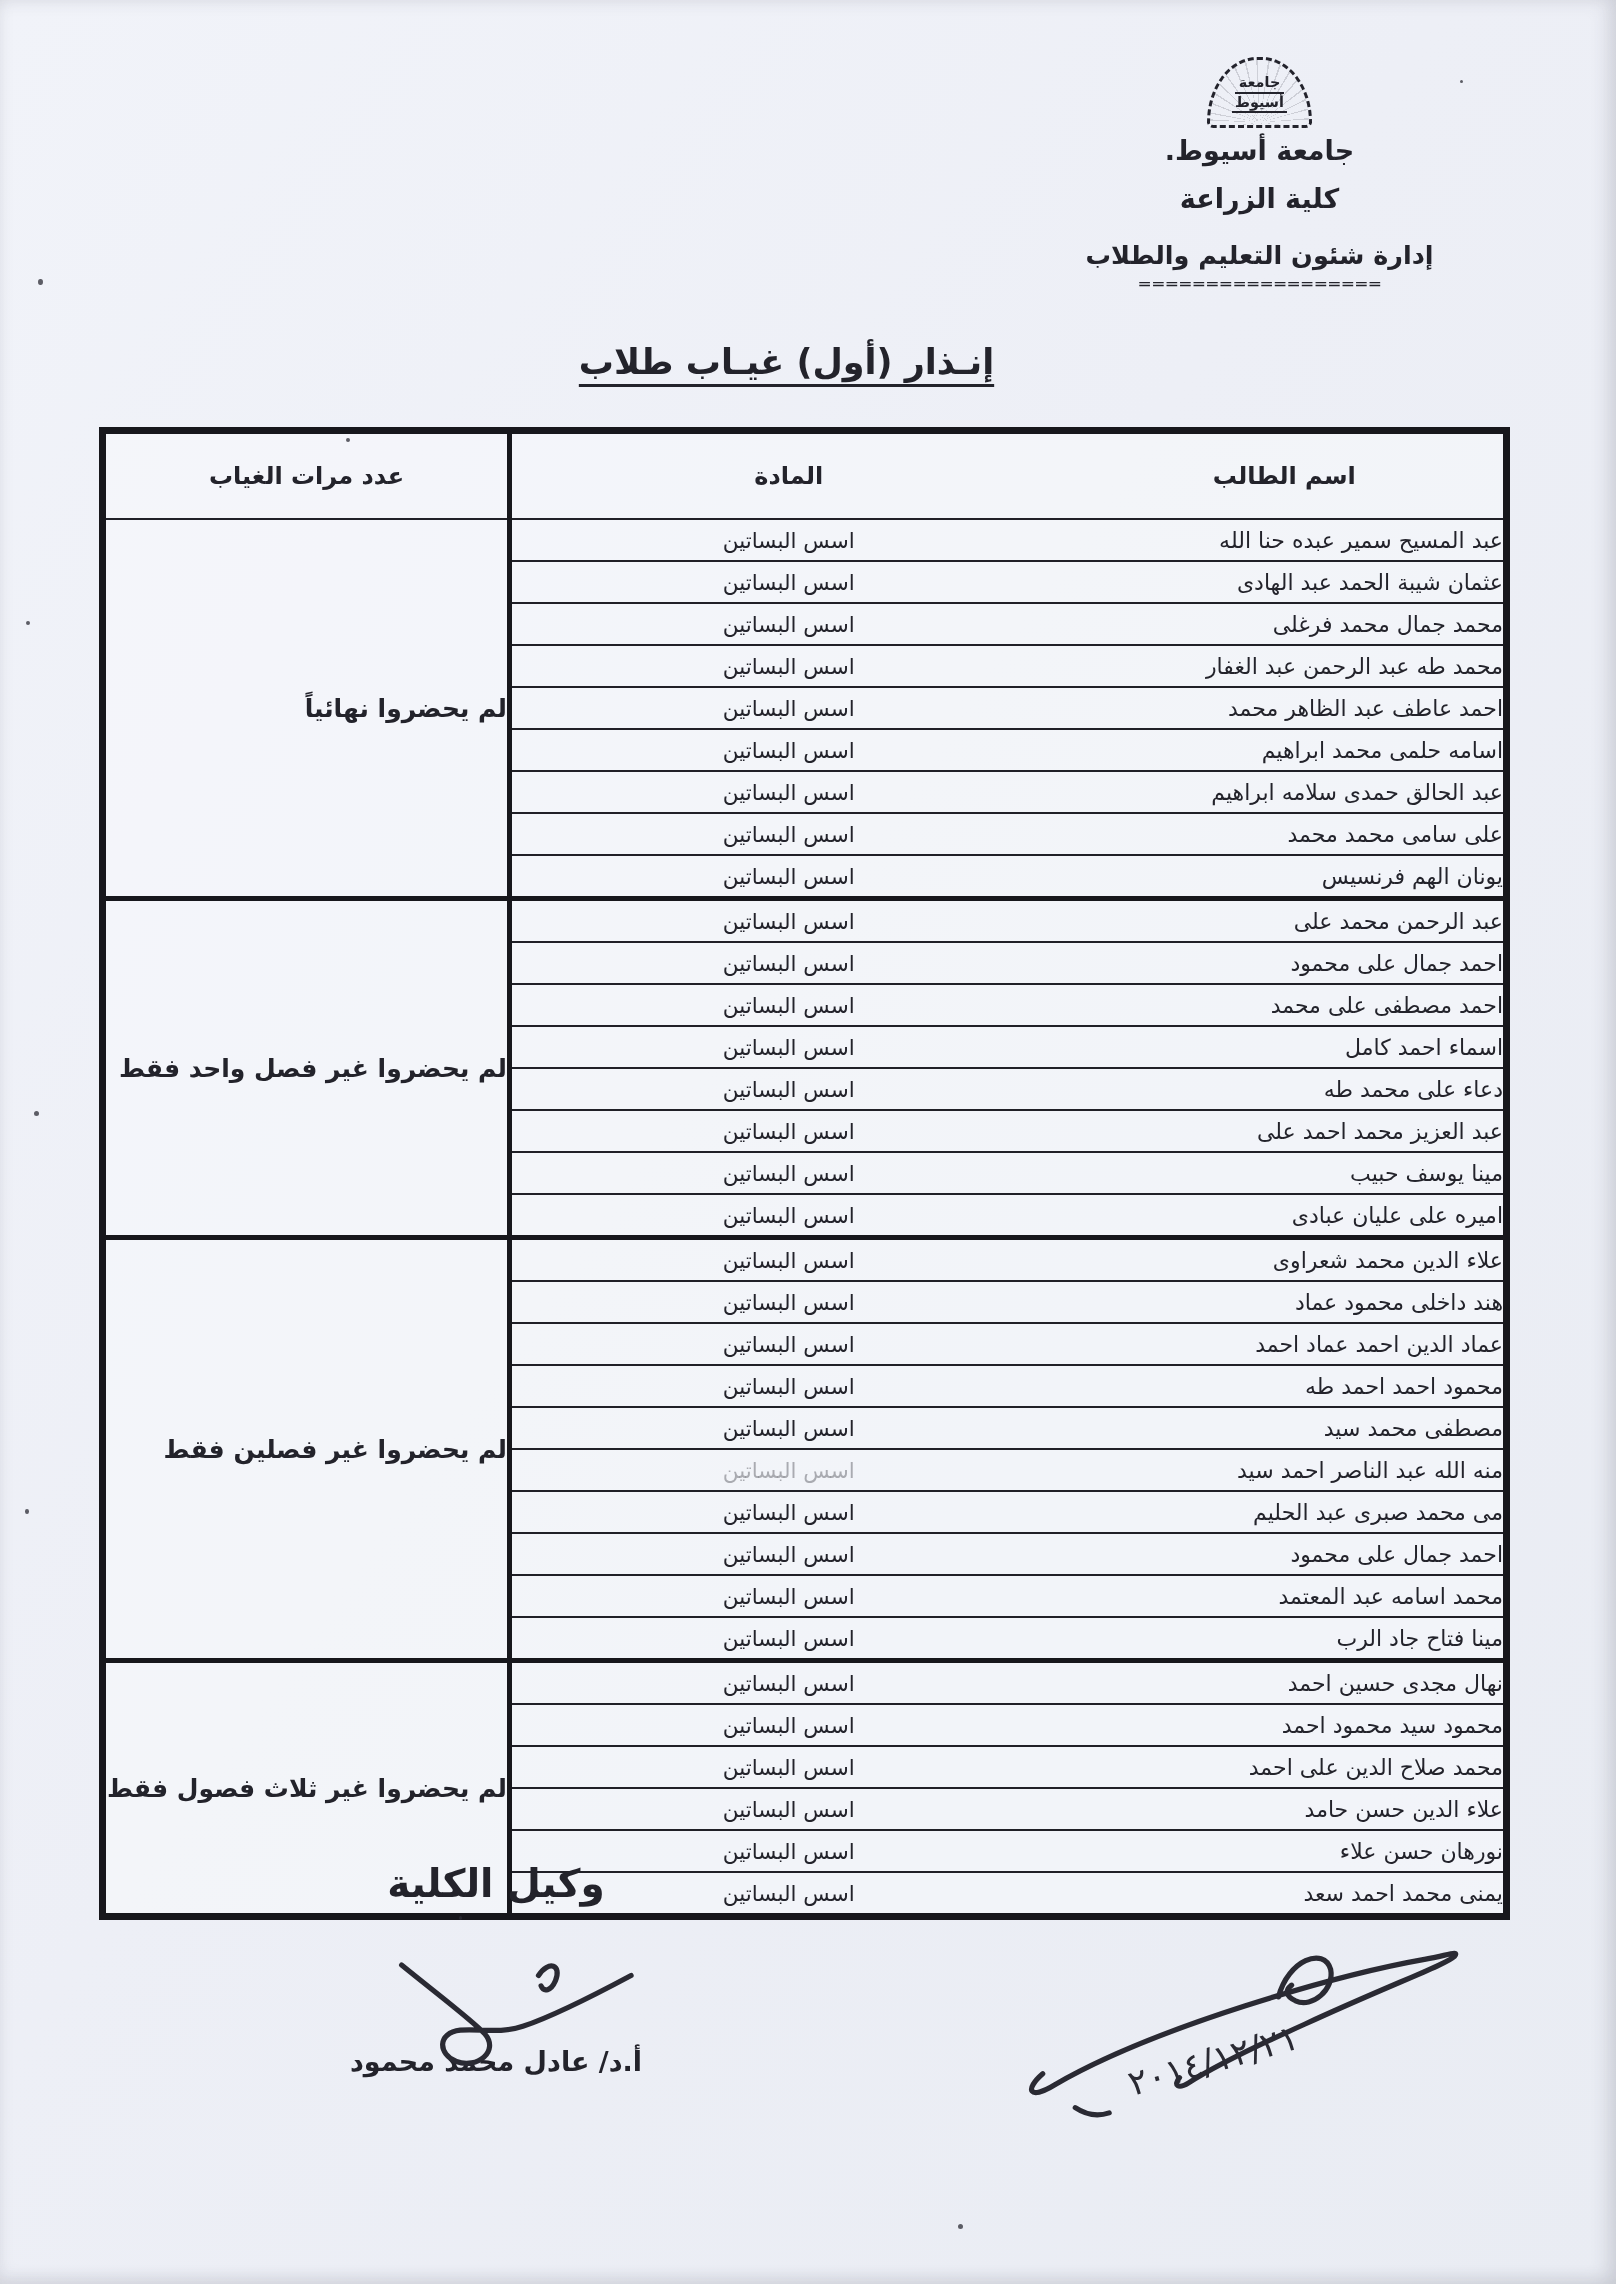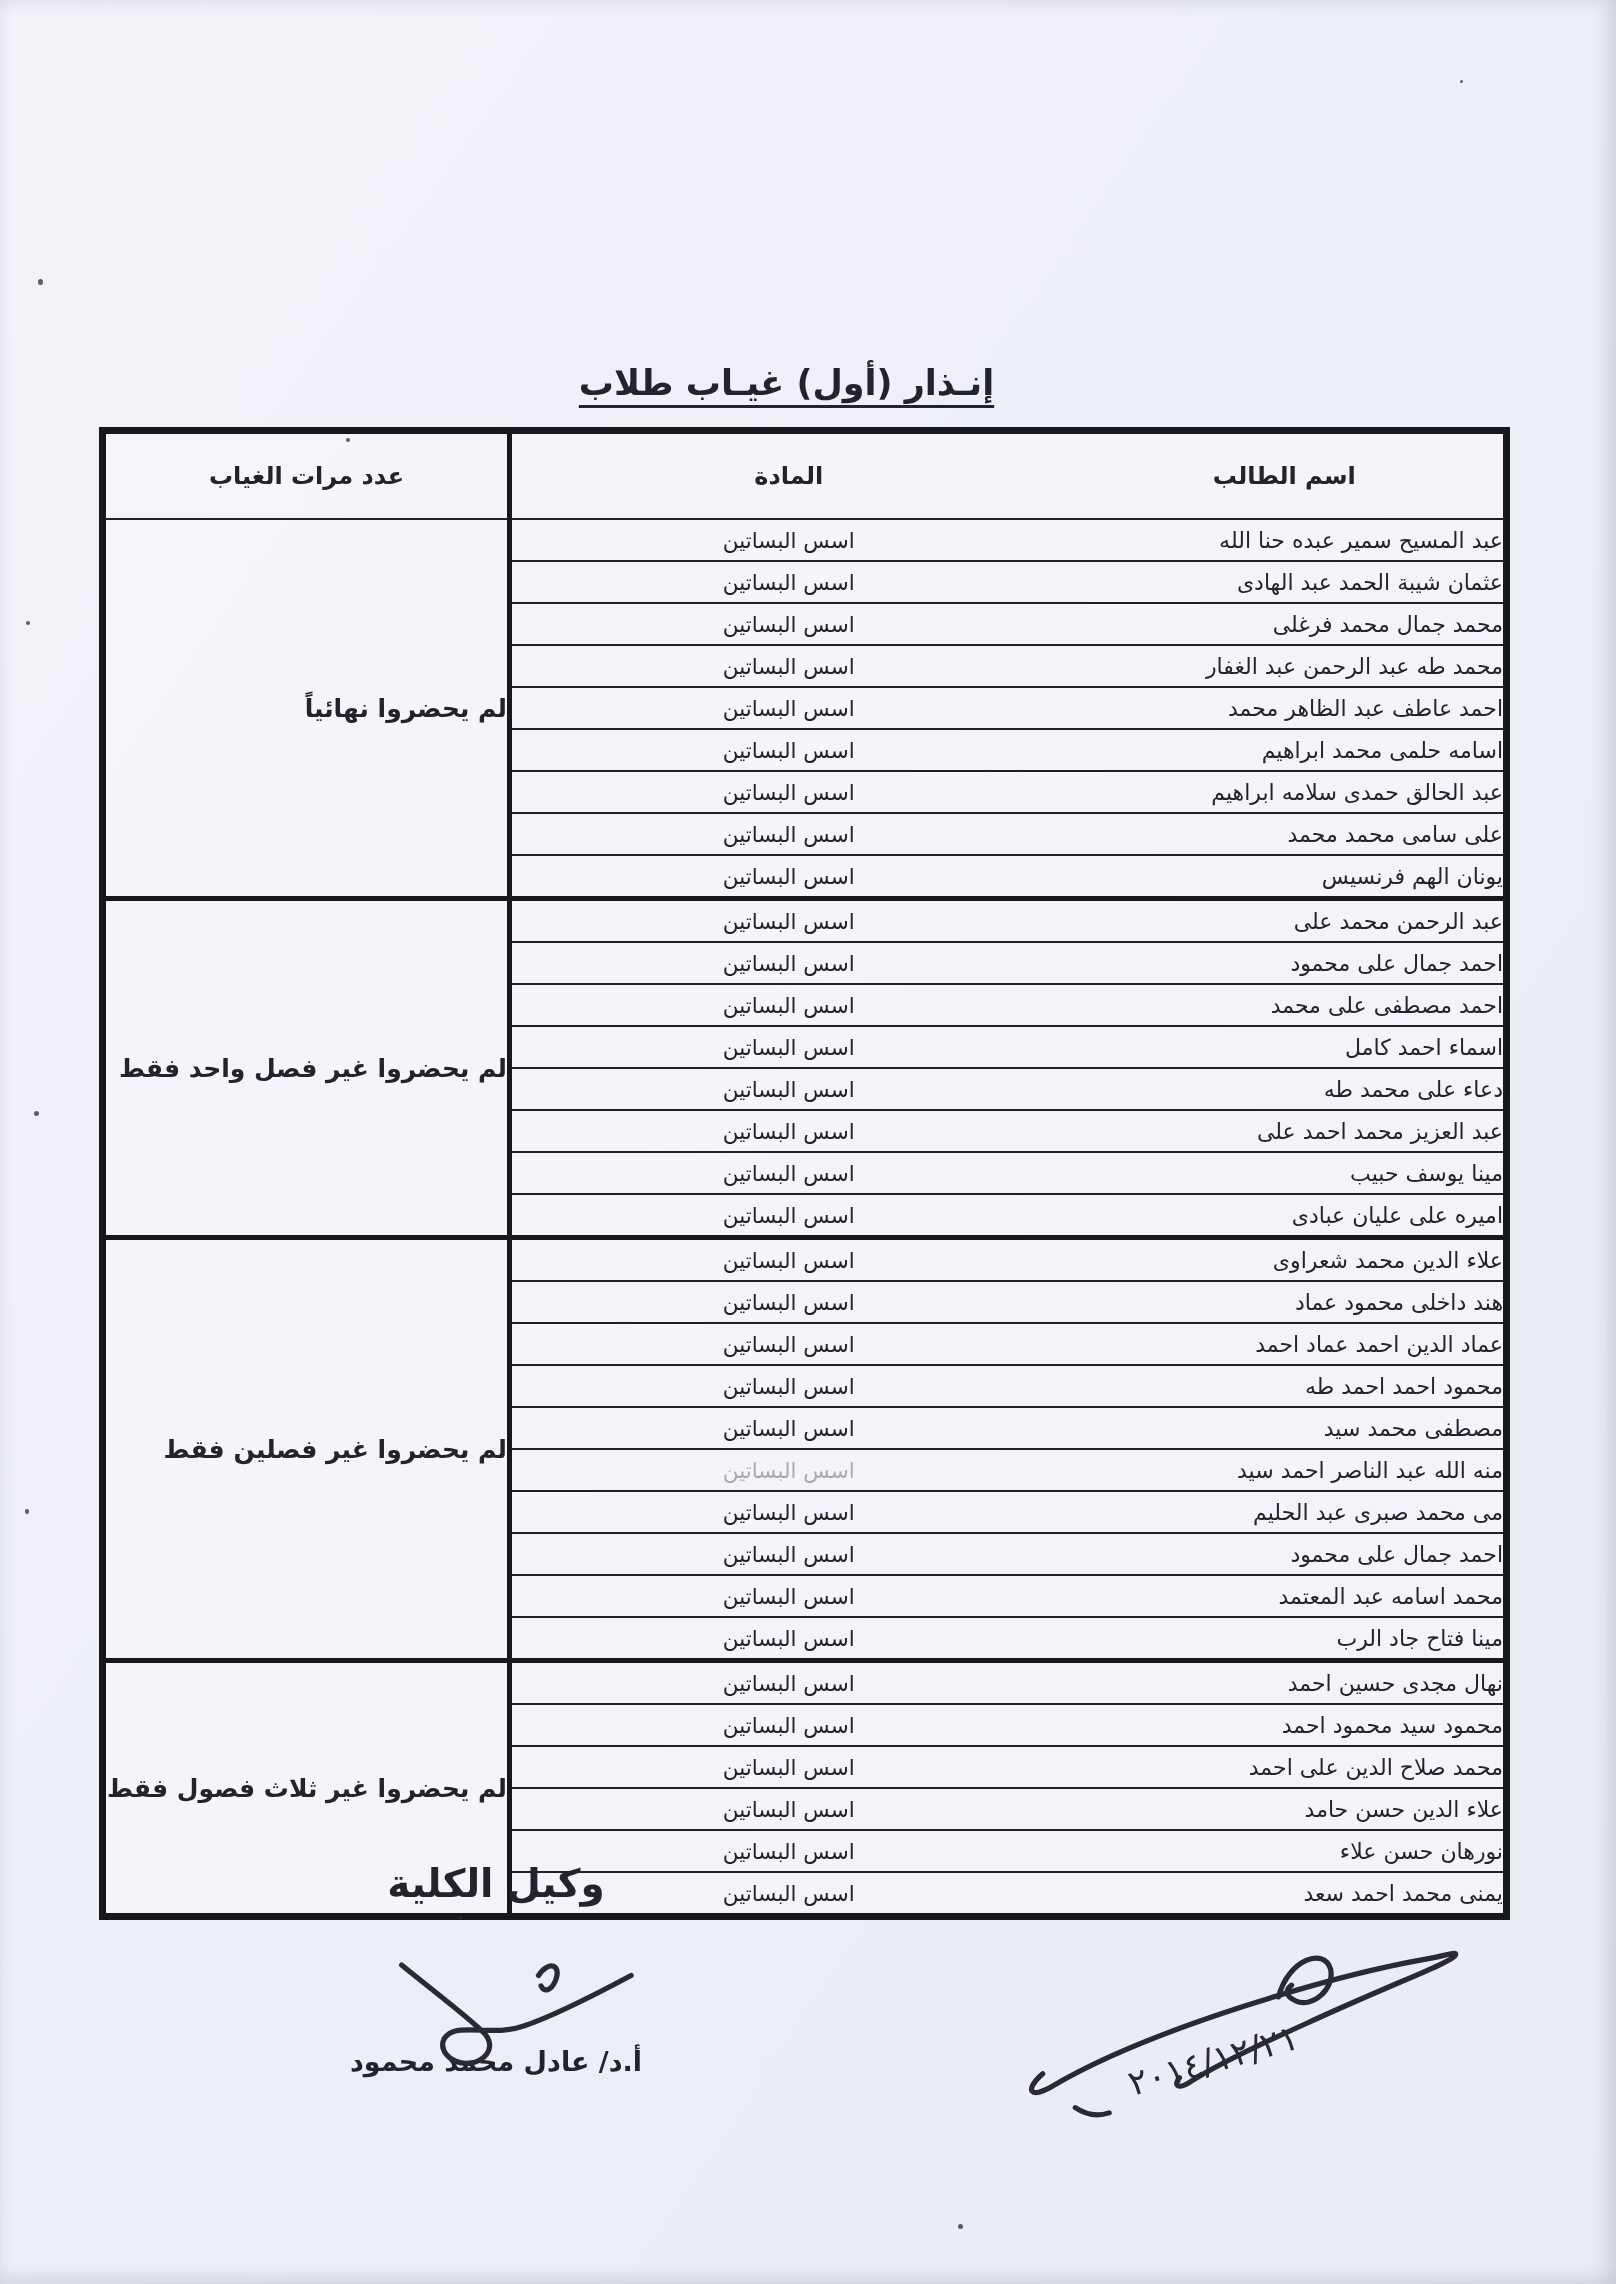--- a/index.html
+++ b/index.html
@@ -29,21 +29,21 @@
   }
   .logo-text{position:absolute;left:0;right:0;top:14.4px;font-weight:bold;font-size:14.4px;line-height:1.15;}
   .logo-text span{display:block;width:max-content;margin:0 auto;border-bottom:2px solid #23232c;padding:0 3.3px 0.7px;}
   .hdr-line{font-weight:bold;}
   .hdr-university{font-size:27px;margin-top:6.5px;}
   .hdr-faculty{font-size:27px;margin-top:17px;}
   .hdr-department{font-size:25.5px;margin-top:26px;}
   .hdr-sep{font-size:17px;font-weight:bold;margin-top:3.9px;letter-spacing:-0.7px;transform:scaleY(.75);}
   
   .doc-title{
-    position:absolute;top:363px;left:0;width:1573px;text-align:center;
+    position:absolute;top:342px;left:0;width:1573px;text-align:center;
     font-size:35px;font-weight:bold;
   }
   .doc-title span{
     text-decoration:underline;
     text-decoration-thickness:3.3px;
     text-underline-offset:10.4px;
   }
   
   .tbl-wrap{position:absolute;top:427px;right:106px;}
   table.attendance{
@@ -85,20 +85,33 @@
   svg path{fill:none;stroke:#2a2a33;stroke-width:8;stroke-linecap:round;stroke-linejoin:round;}
   svg text{fill:#2a2a33;font-family:"DejaVu Sans",sans-serif;}
   
   .speckle{position:absolute;background:#2b2b34;border-radius:50%;opacity:.75;}
 </style>
 </head>
 <body>
 
 <div class="page">
 
+  <div class="header">
+    <div class="logo">
+      <div class="logo-rays"></div>
+      <div class="logo-text">
+        <span>جامعة</span>
+        <span>أسيوط</span>
+      </div>
+    </div>
+    <div class="hdr-line hdr-university">جامعة أسيوط.</div>
+    <div class="hdr-line hdr-faculty">كلية الزراعة</div>
+    <div class="hdr-line hdr-department">إدارة شئون التعليم والطلاب</div>
+    <div class="hdr-sep">==================</div>
+  </div>
 
   <div class="doc-title">
     <span>إنـذار (أول) غيـاب طلاب</span>
   </div>
 
   <div class="tbl-wrap">
     <table class="attendance" dir="rtl">
       <colgroup>
         <col class="col-student">
           <col class="col-subject">

